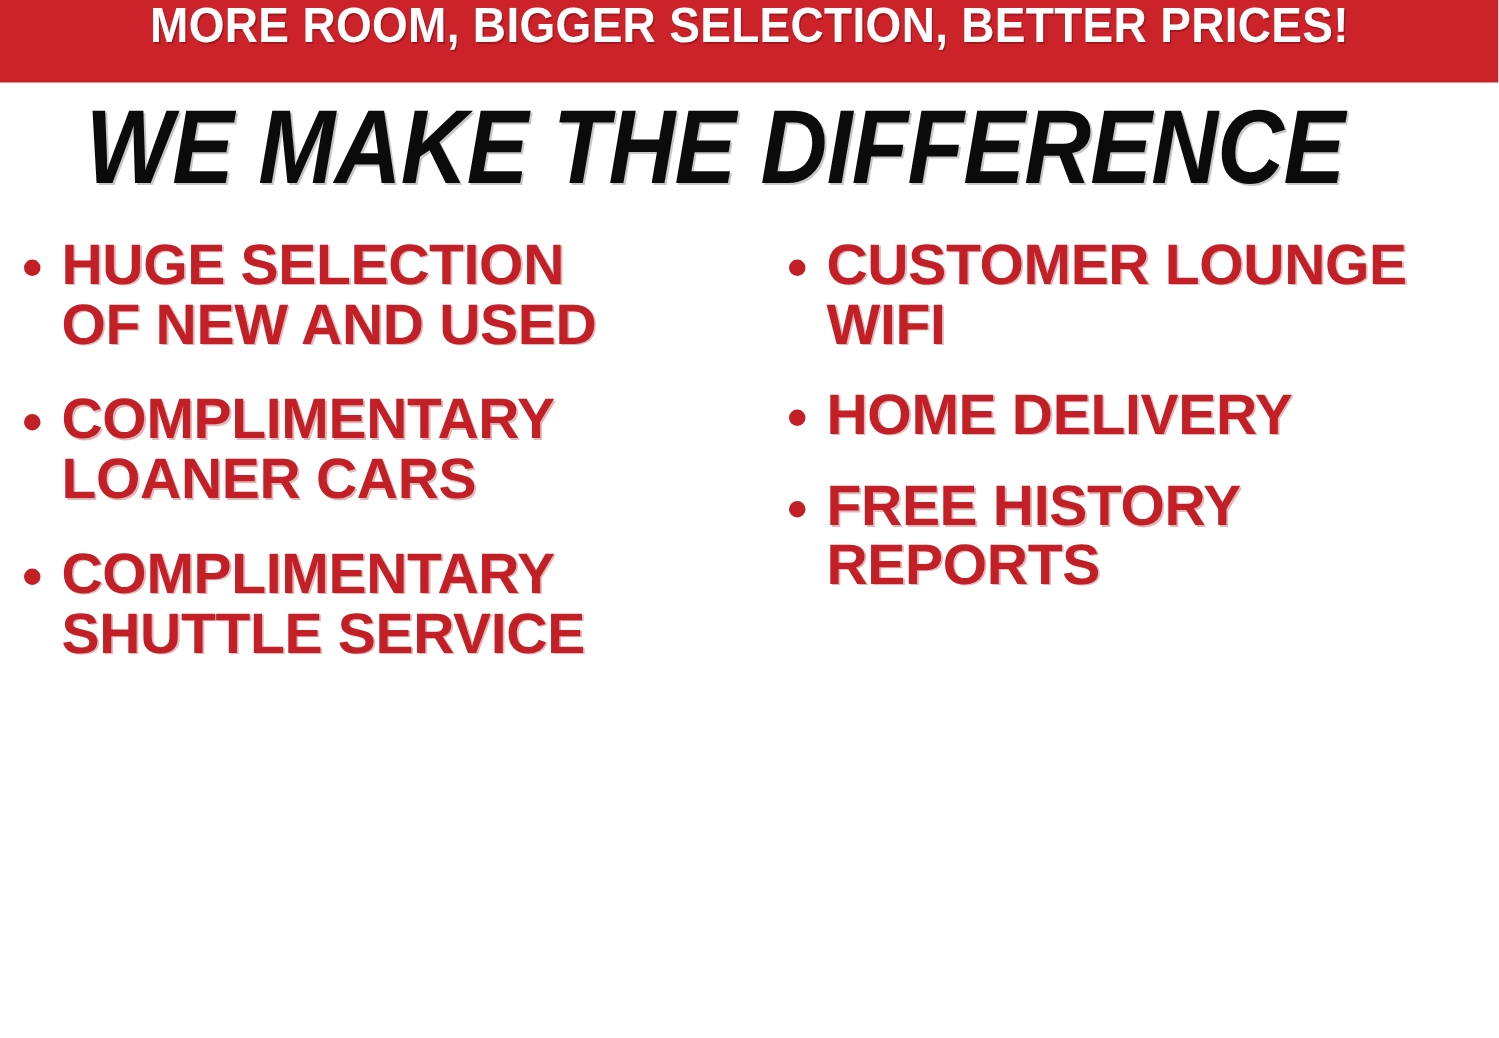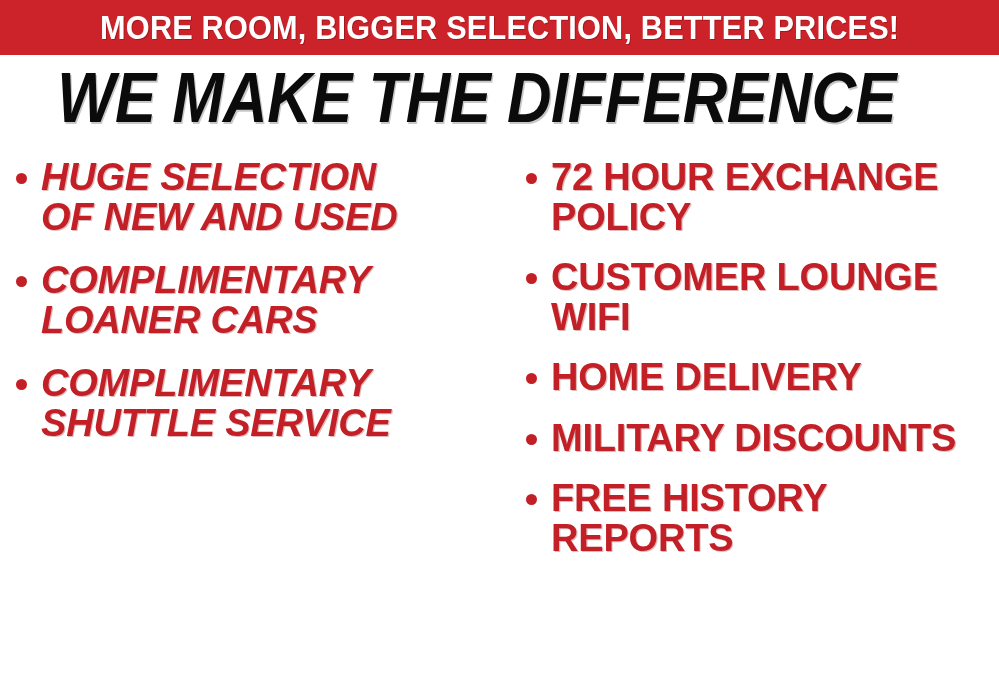--- a/index.html
+++ b/index.html
@@ -24,21 +24,20 @@
 
   
   .banner {
     position: absolute;
     left: 0;
     top: 0;
     width: 999px;
     height: 55px;
     background: #cc2229;
     display: flex;
-    align-items: center;
     justify-content: center;
   }
   .banner-text {
     color: #ffffff;
     font-family: "Liberation Sans Narrow", "Liberation Sans", sans-serif;
     font-size: 33px;
     font-weight: bold;
     letter-spacing: 0.2px;
     line-height: 1;
     white-space: nowrap;
@@ -79,21 +78,20 @@
     height: 534px;
     display: flex;
     align-items: flex-start;
   }
   .column {
     box-sizing: border-box;
   }
   .column-left {
     width: 505px;
     padding-left: 16px;
-    font-style: italic;
   }
   .column-right {
     width: 494px;
     padding-left: 21px;
   }
 
   .bullet-item {
     display: flex;
     align-items: flex-start;
     margin-bottom: 24px;
@@ -158,41 +156,32 @@
       <div class="bullet-item">
         <span class="bullet-dot"></span>
         <span class="bullet-label">COMPLIMENTARY
 SHUTTLE SERVICE</span>
       </div>
 
     </div>
 
     <div class="column column-right">
 
-      <div class="bullet-item">
-        <span class="bullet-dot"></span>
-        <span class="bullet-label">72 HOUR EXCHANGE
-POLICY</span>
-      </div>
 
       <div class="bullet-item">
         <span class="bullet-dot"></span>
         <span class="bullet-label">CUSTOMER LOUNGE
 WIFI</span>
       </div>
 
       <div class="bullet-item">
         <span class="bullet-dot"></span>
         <span class="bullet-label">HOME DELIVERY</span>
       </div>
 
-      <div class="bullet-item">
-        <span class="bullet-dot"></span>
-        <span class="bullet-label">MILITARY DISCOUNTS</span>
-      </div>
 
 
       <div class="bullet-item">
         <span class="bullet-dot"></span>
         <span class="bullet-label">FREE HISTORY
 REPORTS</span>
       </div>
 
     </div>
 

